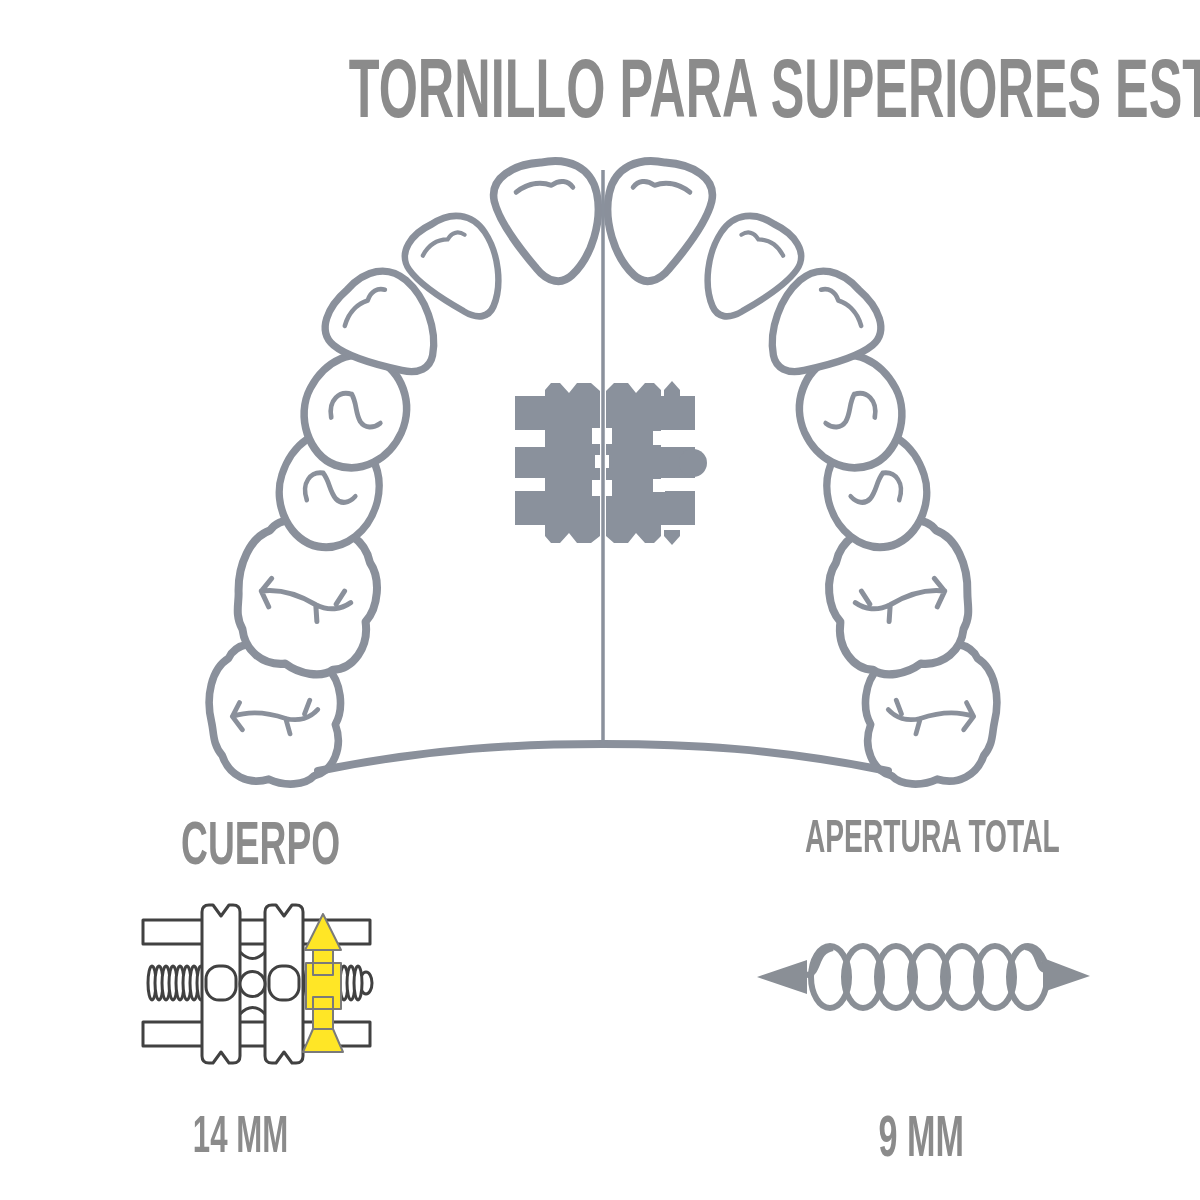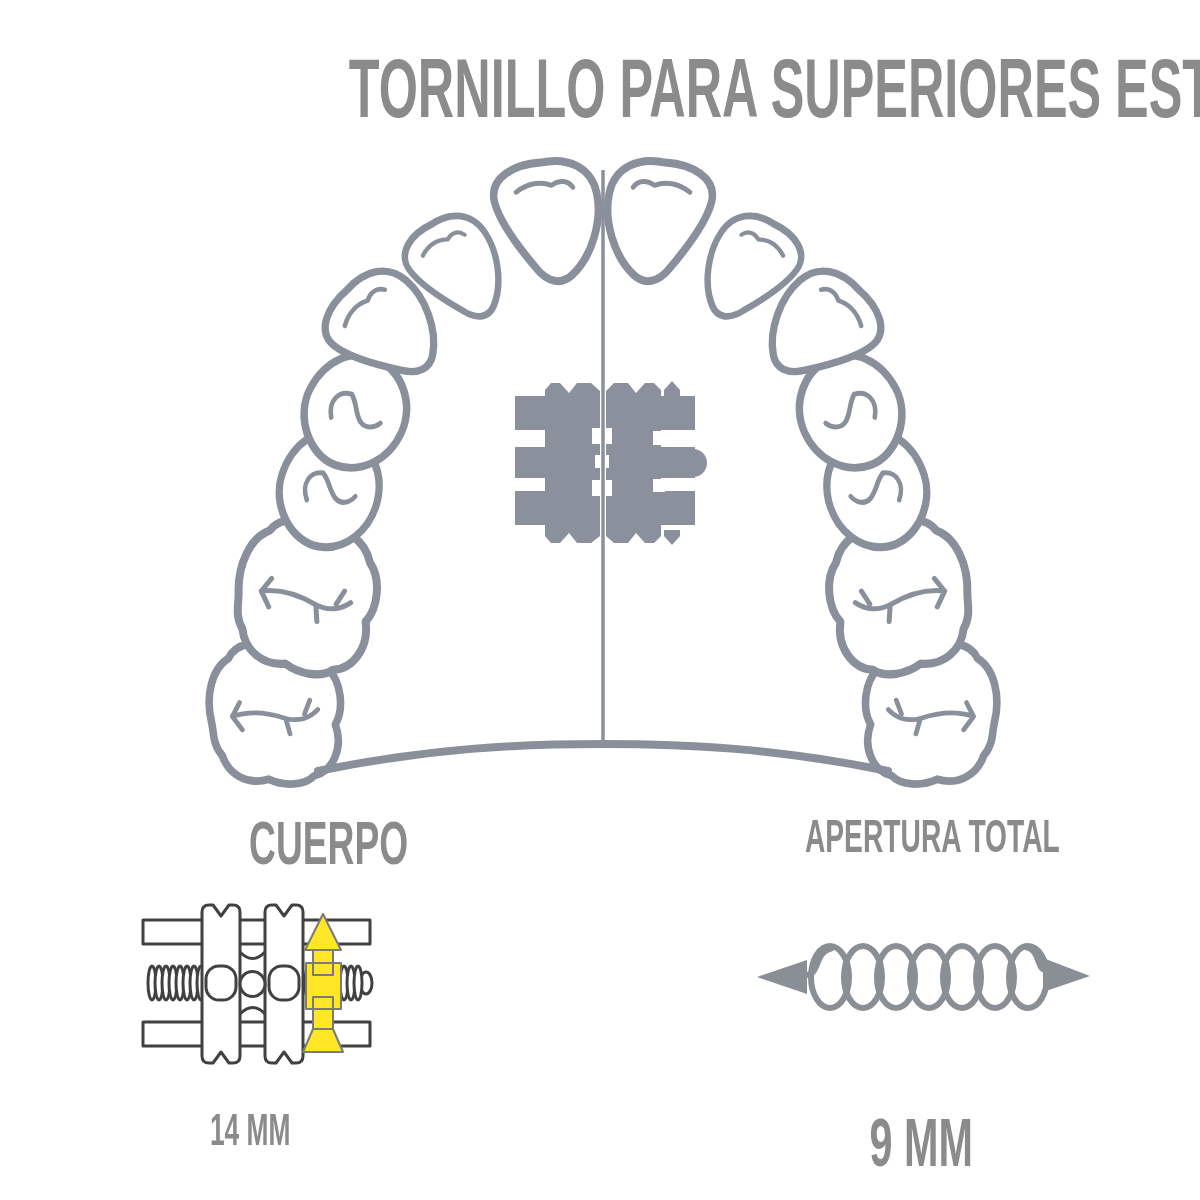--- a/index.html
+++ b/index.html
@@ -18,24 +18,24 @@
     position:absolute;
     color:#8B8B8B;
     font-weight:bold;
     line-height:1;
     text-align:center;
     white-space:nowrap;
     letter-spacing:0px;
   }
   .cond{display:inline-block;transform:scaleX(0.60);transform-origin:50% 50%;}
   .title{top:46px;left:0;width:1200px;font-size:84px;}
-  .sec-cuerpo{top:812px;left:61px;width:400px;font-size:62px;text-align:right;}
+  .sec-cuerpo{top:812px;left:61px;width:400px;font-size:62px;}
   .sec-apertura{top:812px;left:720px;width:400px;font-size:47px;}
-  .val-cuerpo{top:1108px;left:50px;width:400px;font-size:44px;}
-  .val-apertura{top:1108px;left:721px;width:400px;font-size:69px;}
+  .val-cuerpo{top:1108px;left:40px;width:400px;font-size:52px;}
+  .val-apertura{top:1108px;left:721px;width:400px;font-size:57px;}
 </style>
 </head>
 <body>
 
 <svg class="scene" width="1200" height="1200" viewBox="0 0 1200 1200">
   <defs>
     <g id="tooth-incisor">
       <path class="tooth" d="M0,-60 C30,-62 52,-48 54,-22 C56,6 40,40 16,56 C4,64 -10,60 -20,44 C-36,20 -52,-8 -54,-28 C-56,-52 -28,-62 0,-60 Z"></path>
       <path class="crack" d="M-30,-34 C-14,-43 0,-40 8,-36 C18,-41 26,-38 30,-31"></path>
     </g>

